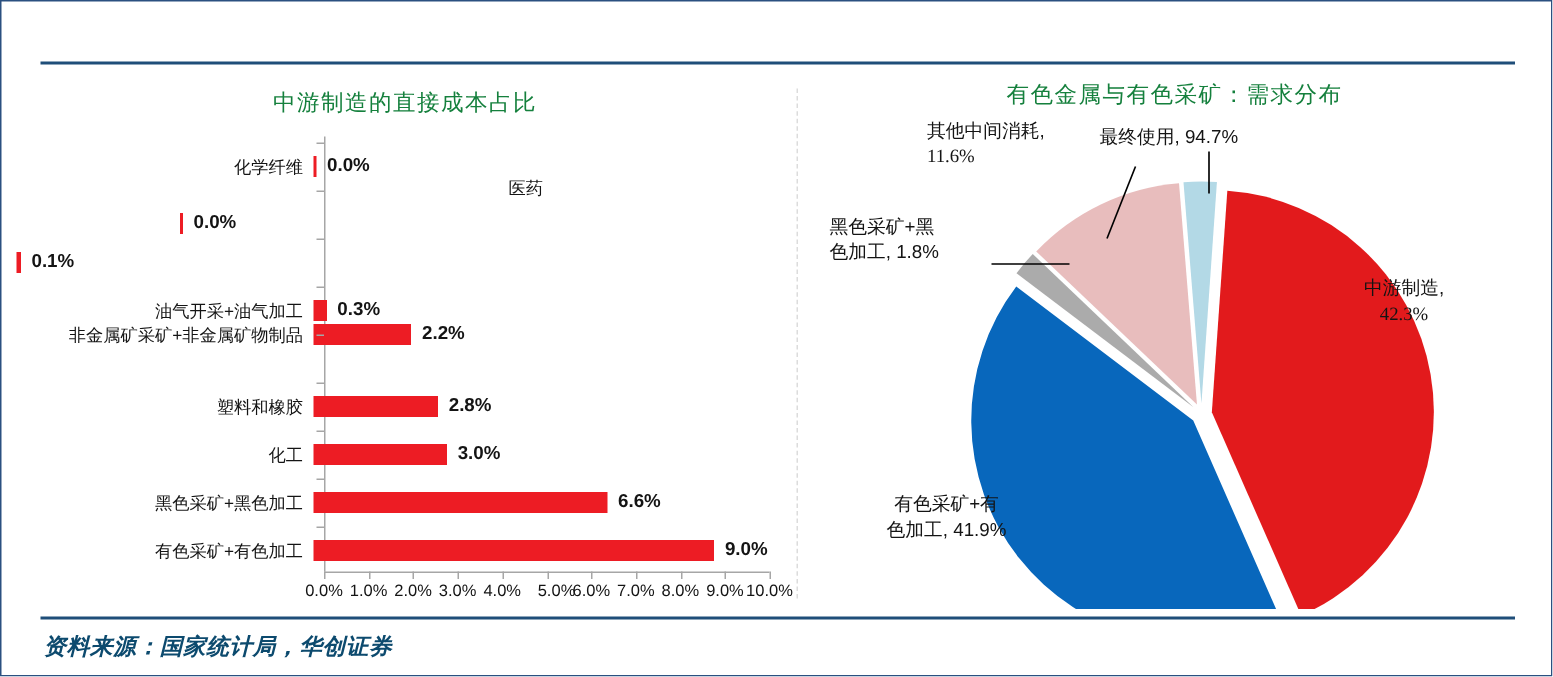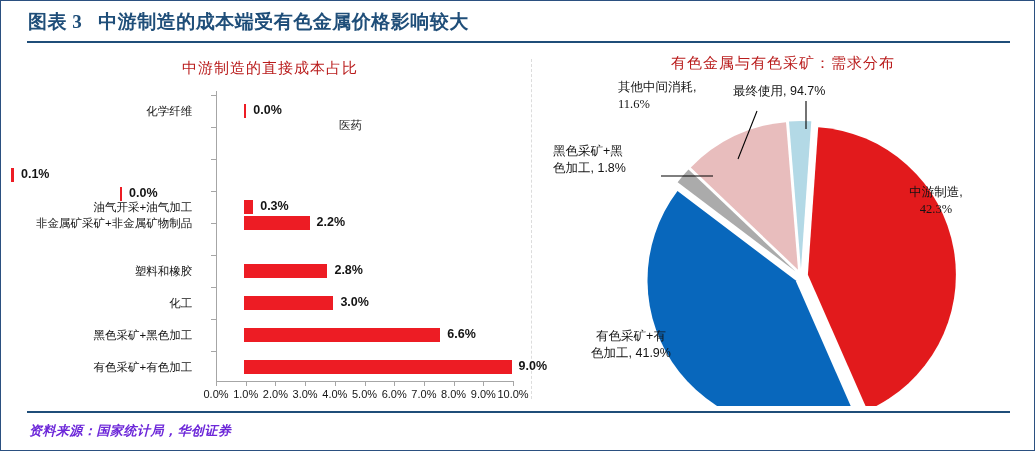--- a/index.html
+++ b/index.html
@@ -60,22 +60,22 @@
     height: 2px;
     background: #1f4e79;
   }
   .footer-src {
     position: absolute;
     left: 28px;
     top: 421px;
     font-family: "Liberation Serif", serif;
     font-style: italic;
     font-weight: bold;
-    font-size: 13px;
-    color: #6d28d9;
+    font-size: 15px;
+    color: #0c4a6e;
     letter-spacing: 0.5px;
     white-space: nowrap;
   }
 
   
   .center-divider {
     position: absolute;
     left: 530px;
     top: 58px;
     width: 0;
@@ -90,21 +90,21 @@
   }
   .panel-left  { left: 10px;  width: 518px; height: 355px; }
   .panel-right { left: 532px; width: 500px; height: 355px; }
 
   .panel-title {
     position: absolute;
     width: 100%;
     text-align: center;
     font-family: "Liberation Serif", serif;
     font-size: 15px;
-    color: #b91c1c;
+    color: #15803d;
     letter-spacing: 1px;
     white-space: nowrap;
   }
   .panel-left  .panel-title { top: 8px;  }
   .panel-right .panel-title { top: 3px;  }
 
   
   .bar-plot {
     position: absolute;
     left: 0;
@@ -112,21 +112,20 @@
     width: 518px;
     height: 315px;
   }
   .bar-row {
     position: absolute;
     left: 0;
     width: 518px;
     height: 32px;
     display: flex;
     align-items: center;
-    gap: 45px;
   }
   .bar-cat {
     width: 198px;
     text-align: right;
     padding-right: 7px;
     box-sizing: border-box;
     font-size: 11.5px;
     color: #141414;
     white-space: nowrap;
     font-family: "Liberation Sans", sans-serif;
@@ -215,23 +214,20 @@
   .lbl-black   { left: 20px;  top: 92px; text-align: left; }
   .lbl-mid     { left: 355px; top: 133px; text-align: center; width: 96px; }
   .lbl-nonfer  { left: 40px;  top: 277px; text-align: center; width: 116px; }
 </style>
 </head>
 <body>
 
 <div class="figure">
 
   <div class="header">
-    <div class="header-title">
-      <span class="idx">图表 3</span><span>中游制造的成本端受有色金属价格影响较大</span>
-    </div>
     <div class="header-rule"></div>
   </div>
 
   <div class="center-divider"></div>
 
   <div class="panel panel-left">
     <div class="panel-title">中游制造的直接成本占比</div>
     <div class="bar-plot">
       <div class="bar-axis-line"></div>
       <div class="bar-xaxis"></div>
@@ -315,21 +311,21 @@
           <div class="bar-xtick-lbl" style="left: 205px;">0.0%</div>
           <div class="bar-xtick-mark" style="left: 234.7px;"></div>
           <div class="bar-xtick-lbl" style="left: 234.7px;">1.0%</div>
           <div class="bar-xtick-mark" style="left: 264.4px;"></div>
           <div class="bar-xtick-lbl" style="left: 264.4px;">2.0%</div>
           <div class="bar-xtick-mark" style="left: 294.1px;"></div>
           <div class="bar-xtick-lbl" style="left: 294.1px;">3.0%</div>
           <div class="bar-xtick-mark" style="left: 323.8px;"></div>
           <div class="bar-xtick-lbl" style="left: 323.8px;">4.0%</div>
           <div class="bar-xtick-mark" style="left: 353.5px;"></div>
-          <div class="bar-xtick-lbl" style="left: 353.5px;">5.0%</div>
+          <div class="bar-xtick-lbl" style="left: 353.5px; padding-left: 13px;">5.0%</div>
           <div class="bar-xtick-mark" style="left: 383.2px;"></div>
           <div class="bar-xtick-lbl" style="left: 383.2px;">6.0%</div>
           <div class="bar-xtick-mark" style="left: 412.9px;"></div>
           <div class="bar-xtick-lbl" style="left: 412.9px;">7.0%</div>
           <div class="bar-xtick-mark" style="left: 442.6px;"></div>
           <div class="bar-xtick-lbl" style="left: 442.6px;">8.0%</div>
           <div class="bar-xtick-mark" style="left: 472.3px;"></div>
           <div class="bar-xtick-lbl" style="left: 472.3px;">9.0%</div>
           <div class="bar-xtick-mark" style="left: 502px;"></div>
           <div class="bar-xtick-lbl" style="left: 502px;">10.0%</div>

